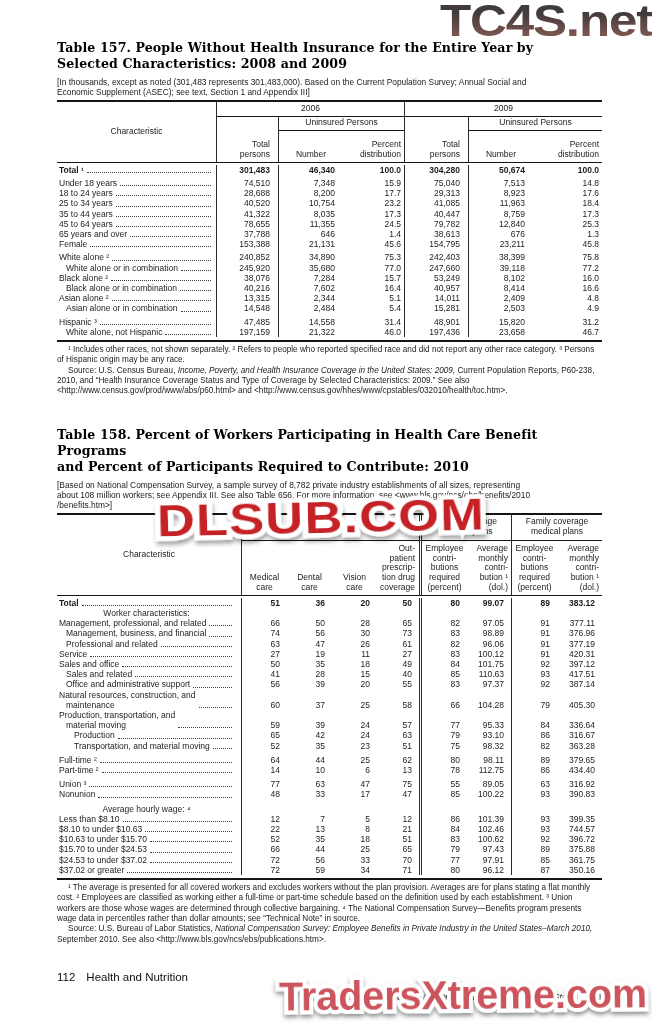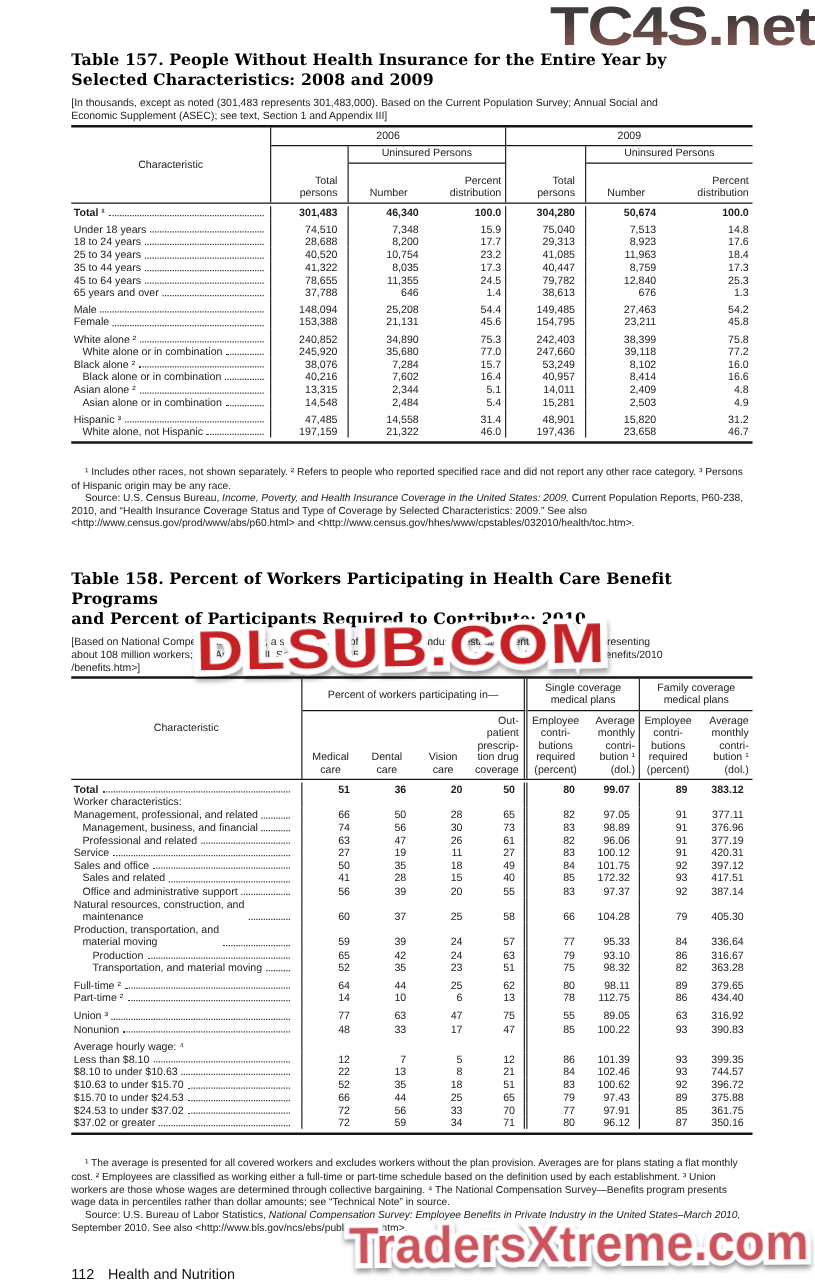--- a/index.html
+++ b/index.html
@@ -35,21 +35,21 @@
   .row { display:grid; }
   .t157 .row, .t157 .thead { grid-template-columns:160px 62px 64px 62px 64px 64px 69px; }
   .t158 .row, .t158 .thead { grid-template-columns:185px 45px 45px 45px 45px 45px 45px 45px 45px; }
   .t157 .thead { grid-template-rows:15px 14px 31px; }
   .t158 .thead { grid-template-rows:26px 54px; }
 
   .cell { display:flex; align-items:flex-end; justify-content:flex-end;
           padding-right:8px; line-height:10.2px; }
   .t158 .cell { padding-right:7px; }
   .cell.pct { padding-right:3px; }
-  .lblcell { justify-content:space-between; padding-right:3px; padding-left:2px; }
+  .lblcell { justify-content:center; padding-right:3px; padding-left:2px; }
   .lblblock { display:block; }
   .lbl1 { display:block; white-space:nowrap; }
   .lbl2 { display:block; white-space:nowrap; padding-left:7px; }
   .lbl2:empty { display:none; }
   .leader { flex:1 1 auto; min-width:2px; border-bottom:1px dotted #3c3c3c; margin:0 2px 2px 3px; }
   .bold { font-weight:bold; }
   .ind1 .lblblock { padding-left:7px; }
   .ind2 .lblblock { padding-left:15px; }
   .gap > .cell { padding-top:3px; }
   .t158 .gap > .cell { padding-top:4px; }
@@ -73,21 +73,21 @@
   .h-char2 { grid-column:1; grid-row:1/3; }
   .g1 { grid-column:2/6; grid-row:1; }
   .g2 { grid-column:6/8; grid-row:1; }
   .g3 { grid-column:8/10; grid-row:1; }
   .h-c1{grid-column:2;grid-row:2} .h-c2{grid-column:3;grid-row:2} .h-c3{grid-column:4;grid-row:2}
   .h-c4{grid-column:5;grid-row:2} .h-c5{grid-column:6;grid-row:2} .h-c6{grid-column:7;grid-row:2}
   .h-c7{grid-column:8;grid-row:2} .h-c8{grid-column:9;grid-row:2}
   .h-c4 { padding-right:4px; } .h-c6,.h-c8 { padding-right:3px; }
 
   
-  .fnotes { margin-top:18px; width:545px; }
+  .fnotes { margin-top:3px; width:545px; }
   .fn { font-size:8.2px; line-height:10.3px; text-indent:11px; color:#222; }
   .fn i { font-style:italic; }
 
   
   .pagefoot { margin-top:26px; width:545px; }
   .pageno { font-size:11.5px; color:#111; display:flex; gap:11px; }
   .attr { margin-top:9px; text-align:right; font-size:8.6px; color:#222; }
   .attr i { font-style:italic; }
 
   
@@ -229,34 +229,20 @@
             <span class="leader"></span>
           </div>
           <div class="cell br">37,788</div>
           <div class="cell">646</div>
           <div class="cell pct br">1.4</div>
           <div class="cell br">38,613</div>
           <div class="cell">676</div>
           <div class="cell pct">1.3</div>
         </div>
 
-        <div class="row gap">
-          <div class="cell lblcell br">
-            <span class="lblblock">
-              <span class="lbl1">Male</span>
-            </span>
-            <span class="leader"></span>
-          </div>
-          <div class="cell br">148,094</div>
-          <div class="cell">25,208</div>
-          <div class="cell pct br">54.4</div>
-          <div class="cell br">149,485</div>
-          <div class="cell">27,463</div>
-          <div class="cell pct">54.2</div>
-        </div>
 
         <div class="row">
           <div class="cell lblcell br">
             <span class="lblblock">
               <span class="lbl1">Female</span>
             </span>
             <span class="leader"></span>
           </div>
           <div class="cell br">153,388</div>
           <div class="cell">21,131</div>
@@ -564,21 +550,21 @@
             <span class="lblblock">
               <span class="lbl1">Sales and related</span>
             </span>
             <span class="leader"></span>
           </div>
           <div class="cell">41</div>
           <div class="cell">28</div>
           <div class="cell">15</div>
           <div class="cell brd">40</div>
           <div class="cell">85</div>
-          <div class="cell br">172.32</div>
+          <div class="cell br">110.63</div>
           <div class="cell">93</div>
           <div class="cell">417.51</div>
         </div>
 
         <div class="row ind1">
           <div class="cell lblcell br">
             <span class="lblblock">
               <span class="lbl1">Office and administrative support</span>
             </span>
             <span class="leader"></span>

